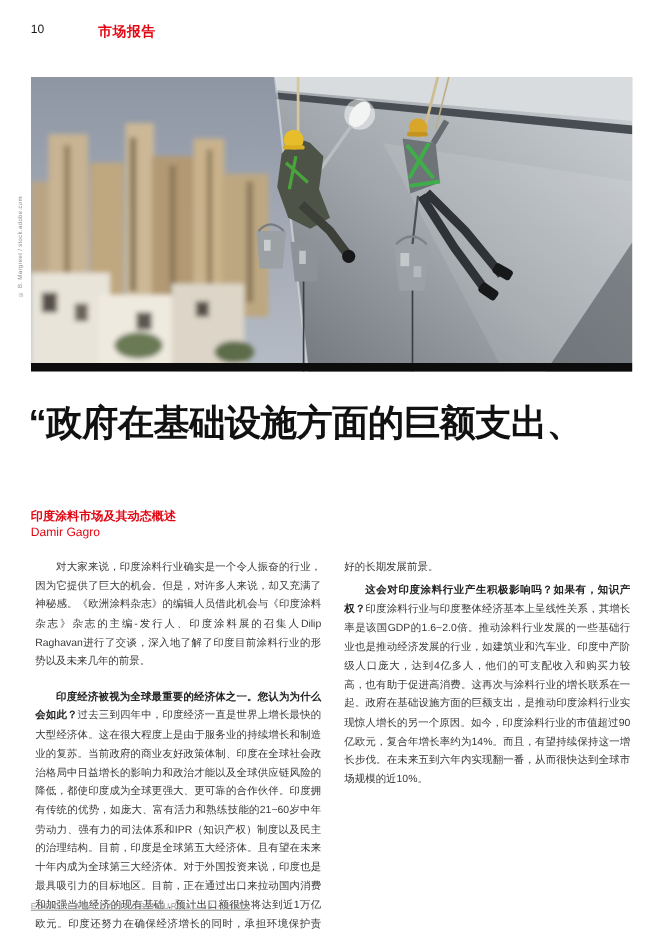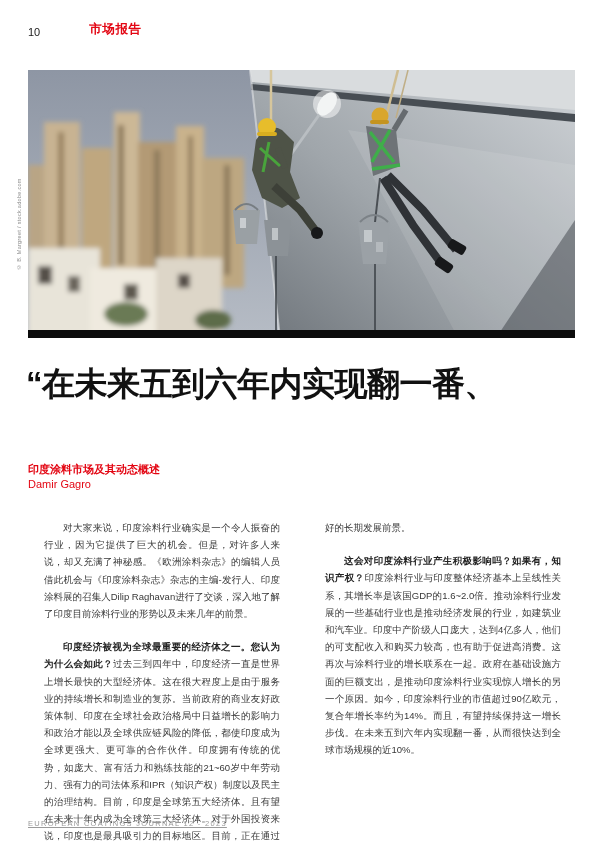--- a/index.html
+++ b/index.html
@@ -6,21 +6,21 @@
     --red:#e30613;
     --body-text:#383838;
     --headline:#111111;
     --footer-gray:#9a9a9a;
   }
   html,body{margin:0;padding:0;background:#ffffff;}
   .page{
     position:relative;width:600px;height:849px;background:#ffffff;overflow:hidden;
     font-family:"Liberation Sans","DejaVu Sans",sans-serif;
   }
-  .header{position:absolute;left:28px;top:21px;display:flex;align-items:flex-end;gap:19px;}
+  .header{position:absolute;left:28px;top:21px;display:flex;align-items:flex-start;gap:19px;}
   .page-num{font-size:11px;color:#1a1a1a;}
   .section-title{font-size:12.5px;font-weight:bold;color:var(--red);letter-spacing:.6px;margin-left:30px;}
 
   .photo-wrap{position:absolute;left:28px;top:70px;width:547px;height:268px;overflow:hidden;}
   .photo-wrap svg{display:block;width:547px;height:268px;}
   .photo-credit{
     position:absolute;left:16px;top:70px;height:200px;
     writing-mode:vertical-rl;transform:rotate(180deg);
     font-size:5.5px;color:#8d8d8d;letter-spacing:.3px;white-space:nowrap;
   }
@@ -28,21 +28,21 @@
   .headline{
     position:absolute;left:26px;top:360px;width:552px;
     font-size:33px;line-height:47px;font-weight:bold;color:var(--headline);
     letter-spacing:-0.5px;
   }
   .subtitle{position:absolute;left:28px;top:462px;font-size:11px;font-weight:bold;color:var(--red);}
   .author{position:absolute;left:28px;top:478px;font-size:11px;color:var(--red);}
 
   .columns{position:absolute;left:28px;top:503px;width:549px;display:flex;gap:13px;}
   .col{width:268px;font-size:9.5px;line-height:17.2px;color:var(--body-text);text-align:justify;}
-  .col p{margin:16px;}
+  .col p{margin:4px;}
   .indent{text-indent:2em;}
   .gap-above{margin-top:15px !important;}
   .q{font-weight:bold;color:#222222;}
 
   .footer{
     position:absolute;left:28px;top:819px;
     font-size:7.5px;letter-spacing:1.3px;color:var(--footer-gray);text-decoration:underline;
   }
 </style>
 </head>
@@ -150,21 +150,21 @@
         <rect x="336" y="160" width="8" height="12" fill="#c3c8cb"></rect>
         <rect x="348" y="172" width="7" height="10" fill="#b4b9bd"></rect>
         <path d="M332,152 Q346,138 360,152" stroke="#7c8287" stroke-width="2" fill="none"></path>
       </g>
 
       <rect x="0" y="260" width="547" height="8" fill="#0c0c0c"></rect>
     </svg>
   </div>
 
   <div class="headline">
-    <div>“在未来五到六年内实现翻一番、</div>
+    <div>“政府在基础设施方面的巨额支出、</div>
   </div>
 
   <div class="subtitle">印度涂料市场及其动态概述</div>
   <div class="author">Damir Gagro</div>
 
   <div class="columns">
     <div class="col">
       <p class="indent">对大家来说，印度涂料行业确实是一个令人振奋的行业，因为它提供了巨大的机会。但是，对许多人来说，却又充满了神秘感。《欧洲涂料杂志》的编辑人员借此机会与《印度涂料杂志》杂志的主编-发行人、印度涂料展的召集人Dilip Raghavan进行了交谈，深入地了解了印度目前涂料行业的形势以及未来几年的前景。</p>
       <p class="indent gap-above">
         <span class="q">印度经济被视为全球最重要的经济体之一。您认为为什么会如此？</span><span>过去三到四年中，印度经济一直是世界上增长最快的大型经济体。这在很大程度上是由于服务业的持续增长和制造业的复苏。当前政府的商业友好政策体制、印度在全球社会政治格局中日益增长的影响力和政治才能以及全球供应链风险的降低，都使印度成为全球更强大、更可靠的合作伙伴。印度拥有传统的优势，如庞大、富有活力和熟练技能的21~60岁中年劳动力、强有力的司法体系和IPR（知识产权）制度以及民主的治理结构。目前，印度是全球第五大经济体。且有望在未来十年内成为全球第三大经济体。对于外国投资来说，印度也是最具吸引力的目标地区。目前，正在通过出口来拉动国内消费和加强当地经济的现有基础，预计出口额很快将达到近1万亿欧元。印度还努力在确保经济增长的同时，承担环境保护责任。所有这些因素都表明，在充满不稳定和挑战的当今世界，印度是稳定与进步的灯塔，具有良</span>

